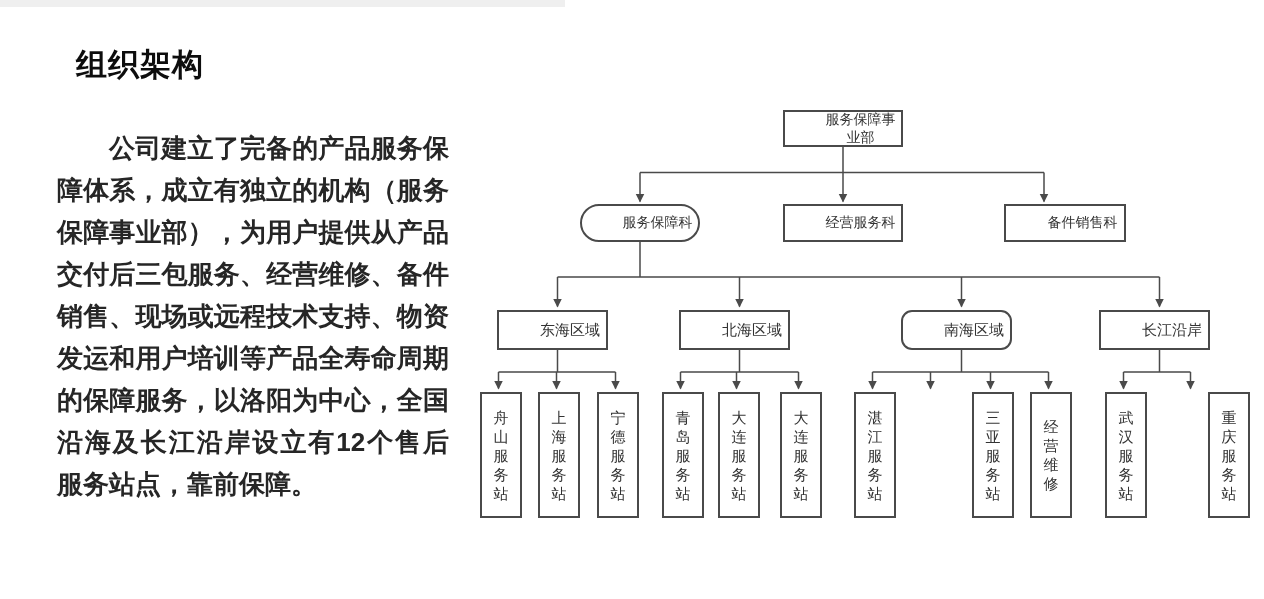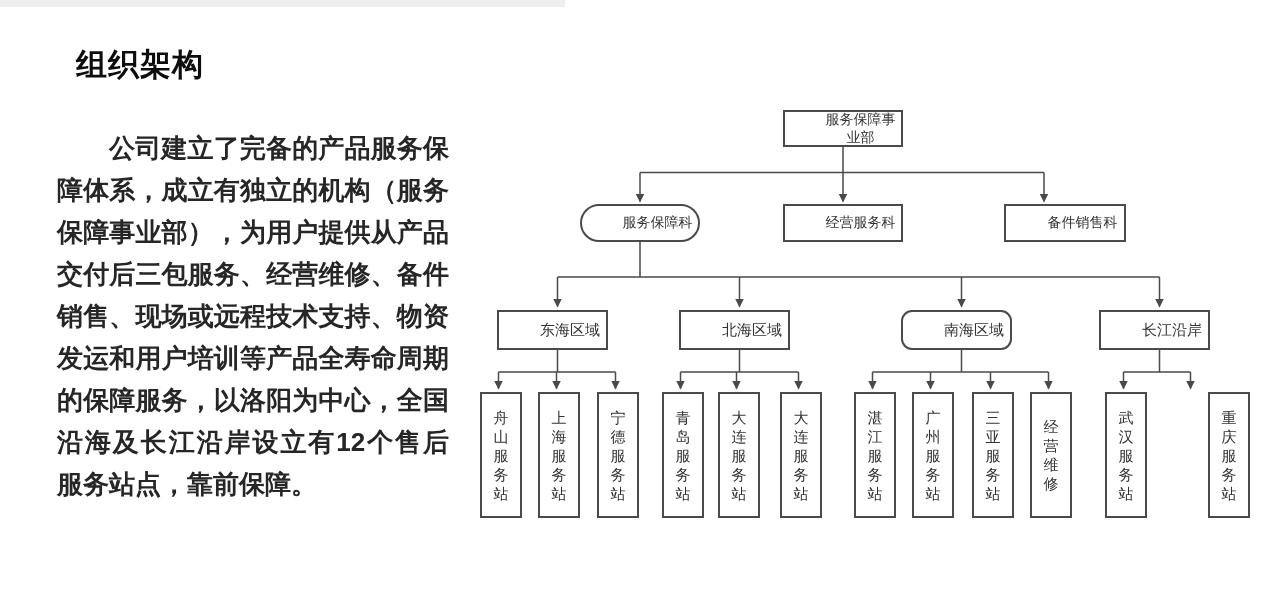--- a/index.html
+++ b/index.html
@@ -93,18 +93,17 @@
   <div class="node lv3" style="left:431px; top:210px;border-radius:11px;">南海区域</div>
   <div class="node lv3" style="left:629px; top:210px;">长江沿岸</div>
 
   <div class="node st" style="left:10px;">舟山服务站</div>
   <div class="node st" style="left:68px;">上海服务站</div>
   <div class="node st" style="left:127px;">宁德服务站</div>
   <div class="node st" style="left:192px;">青岛服务站</div>
   <div class="node st" style="left:248px;">大连服务站</div>
   <div class="node st" style="left:310px;">大连服务站</div>
   <div class="node st" style="left:384px;">湛江服务站</div>
-  <div class="node st" style="left:442px;">广州服务站</div>
   <div class="node st" style="left:502px;">三亚服务站</div>
   <div class="node st" style="left:560px;">经营维修</div>
   <div class="node st" style="left:635px;">武汉服务站</div>
   <div class="node st" style="left:702px;margin-left:36px;">重庆服务站</div>
 </div>
 
 </body></html>

